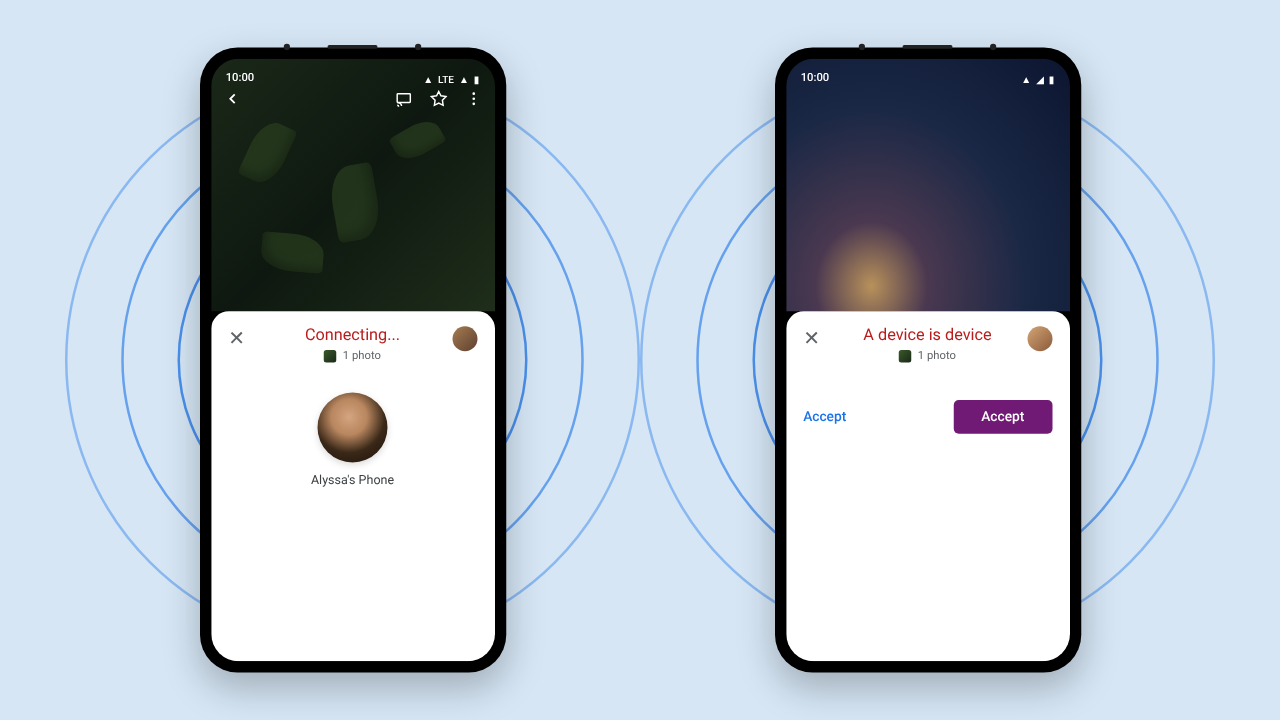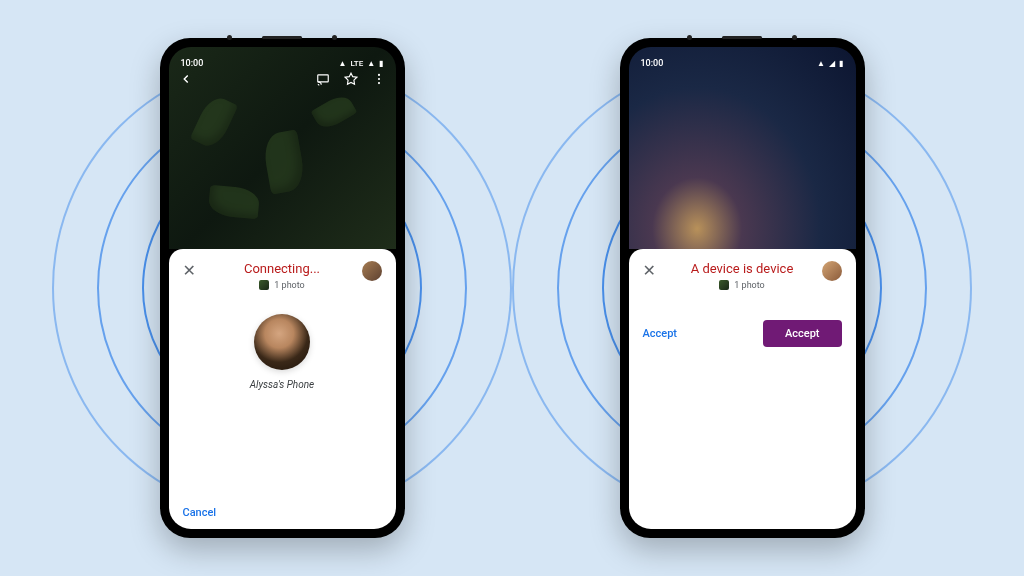--- a/index.html
+++ b/index.html
@@ -188,21 +188,20 @@
     }
     .face1{
       background: radial-gradient(circle at 45% 35%, #d4a580 0%, #b8865f 30%, #3a2818 60%, #1a1008 100%);
     }
     .face2{
       background: radial-gradient(circle at 50% 35%, #e8c8a8 0%, #c9a07a 28%, #3a3028 55%, #1a1510 100%);
     }
     .target-name{
       font-size:10px;
       color:#3c4043;
-      font-style:italic;
     }
     .sheet-footer{
       display:flex;
       justify-content:space-between;
       align-items:center;
       padding-top:6px;
     }
     .link-btn{
       color:#1a73e8;
       font-size:11px;
@@ -286,24 +285,20 @@
           <span class="user-avatar-sm"></span>
         </div>
         <div class="sub-row">
           <span class="thumb-ico"></span>
           <span>1 photo</span>
         </div>
         <div class="target">
           <div class="target-avatar face1"></div>
           <span class="target-name">Alyssa's Phone</span>
         </div>
-        <div class="sheet-footer">
-          <span class="link-btn">Cancel</span>
-          <span></span>
-        </div>
       </div>
     </div>
   </div>
 </div>
 
 <div class="phone-zone">
   <div class="rings">
     <div class="ring r1"></div>
       <div class="ring r2"></div>
       <div class="ring r3"></div>

